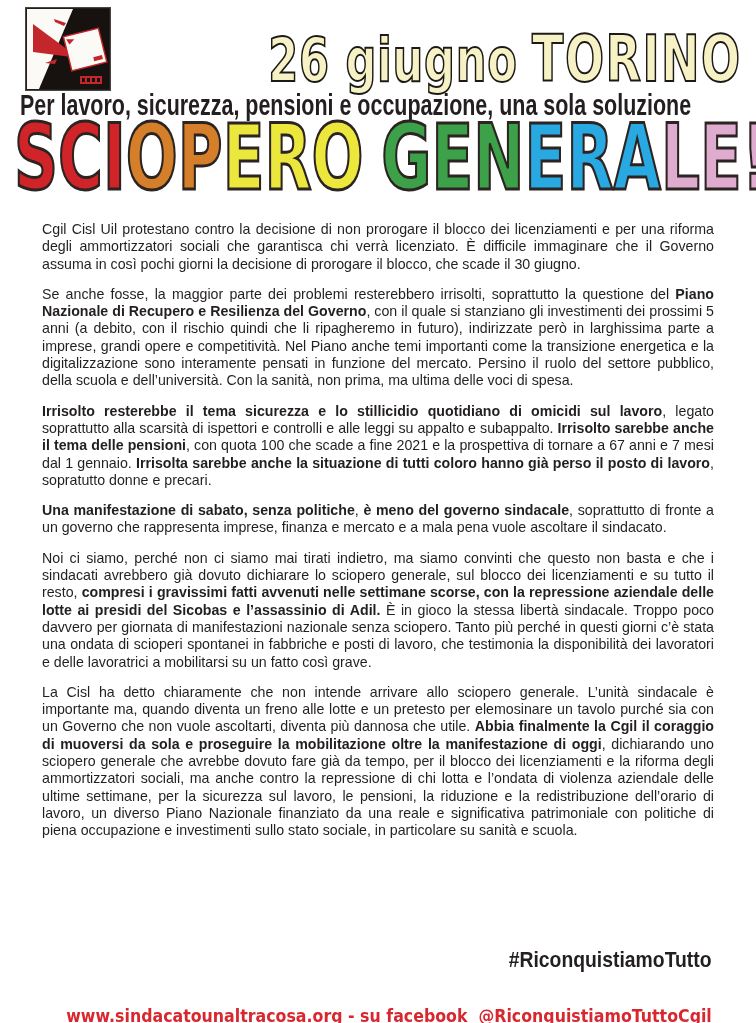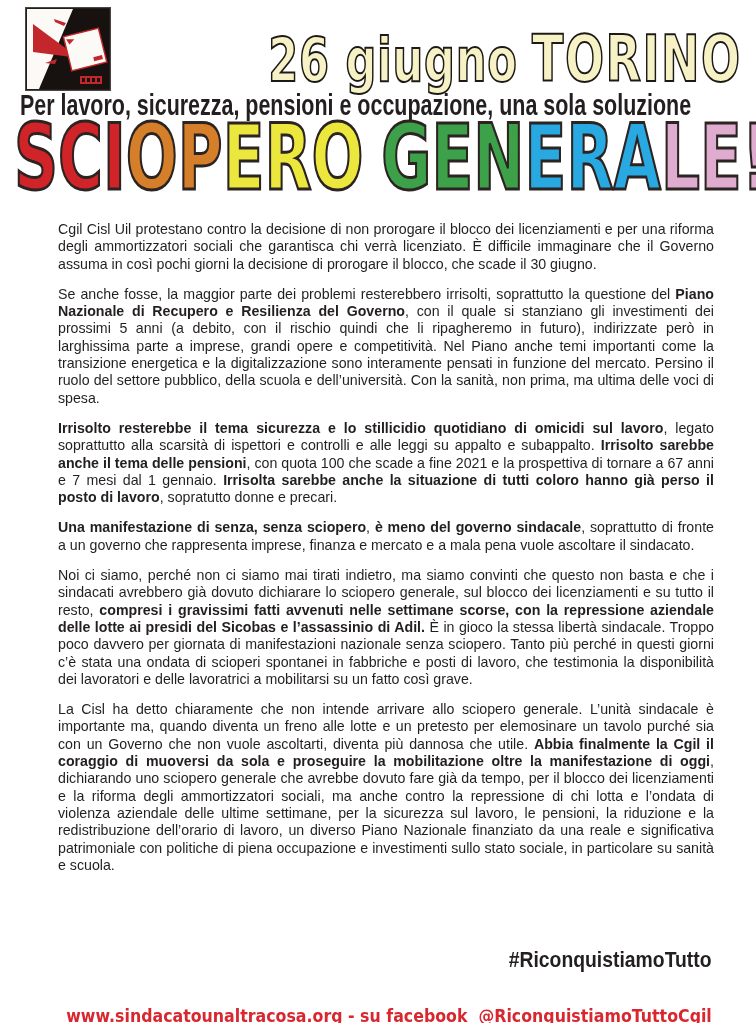--- a/index.html
+++ b/index.html
@@ -32,21 +32,21 @@
     font-family:"DejaVu Sans",sans-serif;font-weight:bold;font-size:90px;
     -webkit-text-stroke:3px #2b2422;letter-spacing:0;
     transform:scaleX(0.68);transform-origin:left center;
   }
   .big-title .tspace{display:inline-block;width:26px;}
   
   .body-text{
     position:absolute;top:221px;left:42px;width:672px;
     font-size:14.2px;line-height:17.3px;text-align:justify;
   }
-  .body-text p{margin:0 0 13px 16px;}
+  .body-text p{margin:0 0 13px 0;}
   .body-text .bold{font-weight:bold;}
   
   .hashtag{
     position:absolute;top:947px;right:44px;white-space:nowrap;
     font-size:22px;font-weight:bold;
     transform:scaleX(0.88);transform-origin:right center;
   }
   
   .footer{
     position:absolute;top:986px;left:0;width:756px;text-align:center;
@@ -85,21 +85,21 @@
   </div>
 
   <div class="headline">Per lavoro, sicurezza, pensioni e occupazione, una sola soluzione</div>
 
   <h1 class="big-title"><span style="color: rgb(208, 36, 40);">S</span><span style="color: rgb(208, 36, 40);">C</span><span style="color: rgb(208, 36, 40);">I</span><span style="color: rgb(214, 127, 42);">O</span><span style="color: rgb(214, 127, 42);">P</span><span style="color: rgb(236, 231, 60);">E</span><span style="color: rgb(236, 231, 60);">R</span><span style="color: rgb(236, 231, 60);">O</span><span class="tspace"></span><span style="color: rgb(60, 161, 72);">G</span><span style="color: rgb(60, 161, 72);">E</span><span style="color: rgb(60, 161, 72);">N</span><span style="color: rgb(41, 169, 226);">E</span><span style="color: rgb(41, 169, 226);">R</span><span style="color: rgb(41, 169, 226);">A</span><span style="color: rgb(223, 172, 207);">L</span><span style="color: rgb(223, 172, 207);">E</span><span style="color: rgb(223, 172, 207);">!</span></h1>
 
   <div class="body-text">
       <p><span>Cgil Cisl Uil protestano contro la decisione di non prorogare il blocco dei licenziamenti e per una riforma degli ammortizzatori sociali che garantisca chi verrà licenziato. È difficile immaginare che il Governo assuma in così pochi giorni la decisione di prorogare il blocco, che scade il 30 giugno.</span></p>
       <p><span>Se anche fosse, la maggior parte dei problemi resterebbero irrisolti, soprattutto la questione del </span><span class="bold">Piano Nazionale di Recupero e Resilienza del Governo</span><span>, con il quale si stanziano gli investimenti dei prossimi 5 anni (a debito, con il rischio quindi che li ripagheremo in futuro), indirizzate però in larghissima parte a imprese, grandi opere e competitività. Nel Piano anche temi importanti come la transizione energetica e la digitalizzazione sono interamente pensati in funzione del mercato. Persino il ruolo del settore pubblico, della scuola e dell’università. Con la sanità, non prima, ma ultima delle voci di spesa.</span></p>
       <p><span class="bold">Irrisolto resterebbe il tema sicurezza e lo stillicidio quotidiano di omicidi sul lavoro</span><span>, legato soprattutto alla scarsità di ispettori e controlli e alle leggi su appalto e subappalto. </span><span class="bold">Irrisolto sarebbe anche il tema delle pensioni</span><span>, con quota 100 che scade a fine 2021 e la prospettiva di tornare a 67 anni e 7 mesi dal 1 gennaio. </span><span class="bold">Irrisolta sarebbe anche la situazione di tutti coloro hanno già perso il posto di lavoro</span><span>, sopratutto donne e precari.</span></p>
-      <p><span class="bold">Una manifestazione di senza, senza sciopero</span><span>, </span><span class="bold">è meno del governo sindacale</span><span>, soprattutto di fronte a un governo che rappresenta imprese, finanza e mercato e a mala pena vuole ascoltare il sindacato.</span></p>
+      <p><span class="bold">Una manifestazione di sabato, senza politiche</span><span>, </span><span class="bold">è meno del governo sindacale</span><span>, soprattutto di fronte a un governo che rappresenta imprese, finanza e mercato e a mala pena vuole ascoltare il sindacato.</span></p>
       <p><span>Noi ci siamo, perché non ci siamo mai tirati indietro, ma siamo convinti che questo non basta e che i sindacati avrebbero già dovuto dichiarare lo sciopero generale, sul blocco dei licenziamenti e su tutto il resto, </span><span class="bold">compresi i gravissimi fatti avvenuti nelle settimane scorse, con la repressione aziendale delle lotte ai presidi del Sicobas e l’assassinio di Adil.</span><span> È in gioco la stessa libertà sindacale. Troppo poco davvero per giornata di manifestazioni nazionale senza sciopero. Tanto più perché in questi giorni c’è stata una ondata di scioperi spontanei in fabbriche e posti di lavoro, che testimonia la disponibilità dei lavoratori e delle lavoratrici a mobilitarsi su un fatto così grave.</span></p>
       <p><span>La Cisl ha detto chiaramente che non intende arrivare allo sciopero generale. L’unità sindacale è importante ma, quando diventa un freno alle lotte e un pretesto per elemosinare un tavolo purché sia con un Governo che non vuole ascoltarti, diventa più dannosa che utile. </span><span class="bold">Abbia finalmente la Cgil il coraggio di muoversi da sola e proseguire la mobilitazione oltre la manifestazione di oggi</span><span>, dichiarando uno sciopero generale che avrebbe dovuto fare già da tempo, per il blocco dei licenziamenti e la riforma degli ammortizzatori sociali, ma anche contro la repressione di chi lotta e l’ondata di violenza aziendale delle ultime settimane, per la sicurezza sul lavoro, le pensioni, la riduzione e la redistribuzione dell’orario di lavoro, un diverso Piano Nazionale finanziato da una reale e significativa patrimoniale con politiche di piena occupazione e investimenti sullo stato sociale, in particolare su sanità e scuola.</span></p>
     </div>
 
   <div class="hashtag">#RiconquistiamoTutto</div>
 
   <div class="footer" style="color:#d8272e;">
     <span>www.sindacatounaltracosa.org</span><span> - su facebook  </span><span>@RiconquistiamoTuttoCgil</span>
   </div>
 

